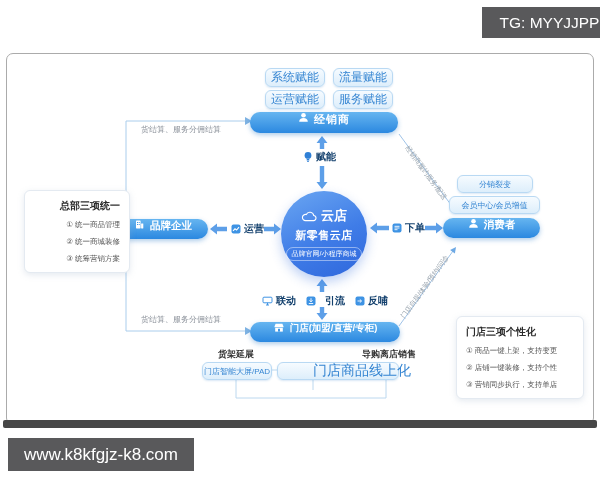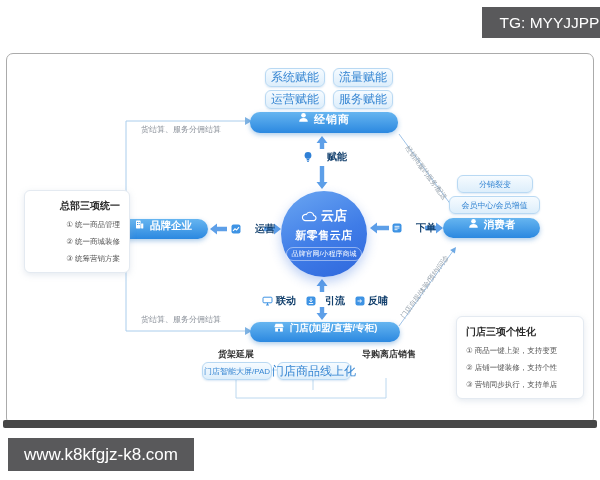--- a/index.html
+++ b/index.html
@@ -12,21 +12,21 @@
   #card{position:absolute;left:6px;top:53px;width:586px;height:370px;background:#fff;
         border:1px solid #ababab;border-radius:7px;}
   #card-strip{position:absolute;left:3px;top:420px;width:594px;height:8px;background:#474747;border-radius:2px;}
   svg.layer{position:absolute;left:0;top:0;width:600px;height:480px;pointer-events:none;}
   .pill{position:absolute;display:flex;align-items:center;justify-content:center;
         font-size:12px;color:#3585d2;background:linear-gradient(180deg,#f6fbff,#ddeefb);
         border:1px solid #b9d9f3;border-radius:6px;box-shadow:0 1px 2px rgba(120,170,220,.28);white-space:nowrap;}
   .bar{position:absolute;display:flex;align-items:flex-start;justify-content:center;gap:5px;color:#fff;font-weight:bold;
        background:linear-gradient(180deg,#66b5f0,#2b88e0);border-radius:10px;
        box-shadow:0 2px 5px rgba(40,120,200,.38);white-space:nowrap;}
-  .lblrow{position:absolute;display:flex;align-items:center;gap:14px;font-weight:bold;color:#14416e;
+  .lblrow{position:absolute;display:flex;align-items:center;gap:3px;font-weight:bold;color:#14416e;
           font-size:10px;white-space:nowrap;}
   .sidecard{position:absolute;background:#fff;border:1px solid #e4eaf1;border-radius:6px;
             box-shadow:0 2px 6px rgba(150,170,195,.25);padding:8px 9px;}
   .sidecard .sc-title{font-size:10px;font-weight:bold;color:#2b2b2b;margin-bottom:7px;white-space:nowrap;}
   .sidecard .sc-item{font-size:7.5px;color:#555;margin-bottom:7px;white-space:nowrap;}
   .rot{position:absolute;font-size:7px;color:#97a2ac;white-space:nowrap;text-align:center;}
   .settle{position:absolute;font-size:8px;color:#8a9099;white-space:nowrap;}
   .blabel{position:absolute;font-size:9px;font-weight:bold;color:#333;white-space:nowrap;}
   #circle{position:absolute;left:281px;top:191px;width:86px;height:86px;border-radius:50%;
           background:linear-gradient(155deg,#6ba7f2 0%,#3f7ce7 55%,#2f67dc 100%);
@@ -175,21 +175,21 @@
         <path d="M1.5 4.5 L2.6 1.8 H9.4 L10.5 4.5 V5.3 H1.5 Z" fill="#fff"></path>
         <rect x="2.2" y="5.8" width="7.6" height="3.8" fill="#fff"></rect>
         <rect x="5" y="6.8" width="2" height="2.8" fill="#3e97e6"></rect>
       </svg>
     <span>门店(加盟/直营/专柜)</span>
   </div>
 
   <div class="blabel" style="left:218px;top:348px;">货架延展</div>
   <div class="blabel" style="left:362px;top:348px;">导购离店销售</div>
   <div class="pill" style="left:202px;top:362px;width:68px;height:16px;font-size:8px;">门店智能大屏/PAD</div>
-  <div class="pill" style="left:277px;top:362px;width:72px;height:16px;font-size:12px;">门店商品线上化</div>
+  <div class="pill" style="left:277px;top:362px;width:72px;height:16px;font-size:14px;padding-left:48px;">门店商品线上化</div>
 
   <div class="sidecard" style="left:24px;top:190px;width:86px;text-align:right;">
     <div class="sc-title">总部三项统一</div>
     <div class="sc-item">① 统一商品管理</div>
     <div class="sc-item">② 统一商城装修</div>
     <div class="sc-item" style="margin-bottom:0;">③ 统筹营销方案</div>
   </div>
 
   <div class="sidecard" style="left:456px;top:316px;width:108px;">
     <div class="sc-title">门店三项个性化</div>

